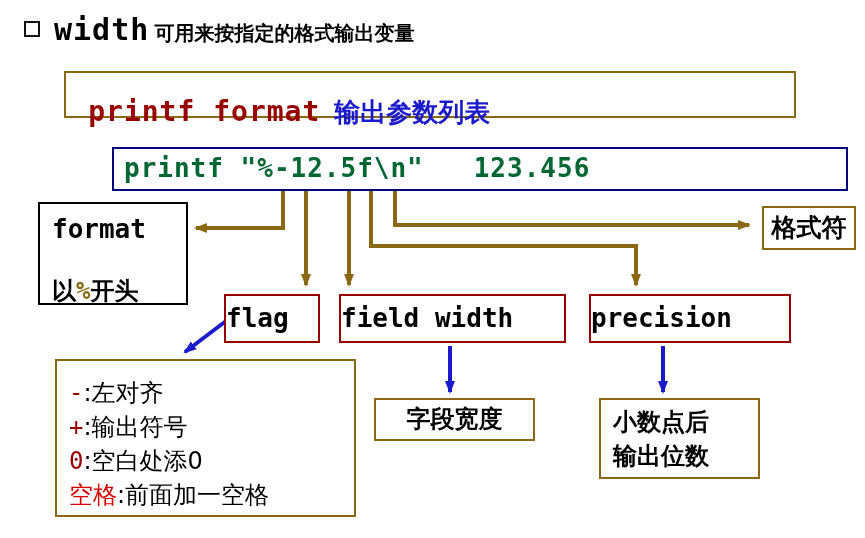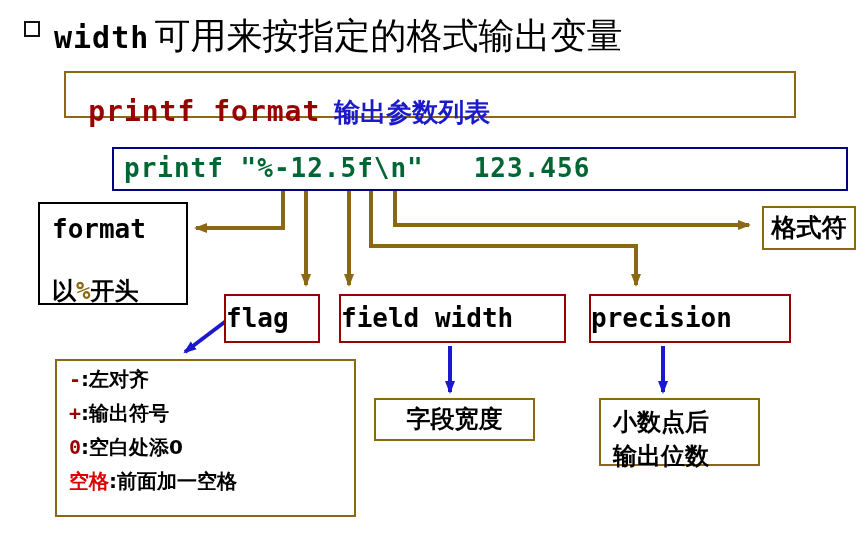--- a/index.html
+++ b/index.html
@@ -15,21 +15,21 @@
   #arrows polyline, #arrows line{fill:none;stroke-width:4;stroke-linejoin:miter}
   .ar-o{stroke:var(--olive);marker-end:url(#m-olive)}
   .ar-b{stroke:var(--blue);marker-end:url(#m-blue)}
   #m-olive path{fill:var(--olive)}
   #m-blue path{fill:var(--blue)}
   .box{position:absolute;background:#fff;z-index:2}
 
   .title-row{position:absolute;left:24px;top:12px;display:flex;align-items:flex-start;z-index:2}
   .bullet{width:16px;height:16px;border:2px solid #111;margin:9px 14px 0 0;flex:none}
   .title-code{font-size:30px;font-weight:bold;letter-spacing:1px}
-  .title-text{font-size:36px;font-weight:normal}
+  .title-text{font-size:20px;font-weight:bold}
 
   .syntax{left:64px;top:71px;width:732px;height:47px;border:2px solid var(--olive);
           padding:3px 12px;white-space:pre}
   .syntax .code{font-size:28px;font-weight:bold;color:var(--maroon);letter-spacing:1px}
   .syntax .label{font-size:26px;font-weight:bold;color:var(--blue);margin-left:14px}
 
   .example{left:112px;top:147px;width:736px;height:44px;border:2px solid var(--navy);
            padding:4px 10px}
   .example .code{font-size:26px;font-weight:bold;color:var(--green);white-space:pre;letter-spacing:1px}
 
@@ -41,28 +41,28 @@
   .fspec{left:762px;top:206px;width:94px;height:44px;border:2px solid var(--olive);
          font-size:25px;font-weight:bold;text-align:center;line-height:40px}
 
   .part{border:2px solid var(--maroon);font-size:26px;font-weight:bold;
         text-align:left;line-height:45px;height:49px;top:294px}
   .flag{left:224px;width:96px}
   .fwidth{left:339px;width:227px}
   .prec{left:589px;width:202px}
 
   .flagdetail{left:55px;top:359px;width:301px;height:158px;border:2px solid var(--olive);
-              padding:1px 12px;font-size:20px;font-weight:bold;line-height:34px}
+              padding:15px 12px;font-size:24px;font-weight:normal;line-height:34px}
   .flagdetail .k{font-family:"DejaVu Sans Mono","Liberation Mono",monospace}
   .k-maroon{color:var(--maroon)}
   .k-red{color:var(--red)}
 
   .fwdetail{left:374px;top:398px;width:161px;height:43px;border:2px solid var(--olive);
             font-size:24px;font-weight:bold;text-align:center;line-height:39px}
-  .precdetail{left:599px;top:398px;width:161px;height:68px;border:2px solid var(--olive);
+  .precdetail{left:599px;top:398px;width:161px;height:81px;border:2px solid var(--olive);
               font-size:24px;font-weight:bold;padding:5px 12px;line-height:34px}
 </style>
 </head>
 <body>
 
 <svg id="arrows" width="865" height="538">
   <defs>
     <marker id="m-olive" markerWidth="14" markerHeight="11" refX="11" refY="5" orient="auto" markerUnits="userSpaceOnUse">
       <path d="M0,0 L13,5 L0,10 Z"></path>
     </marker>

